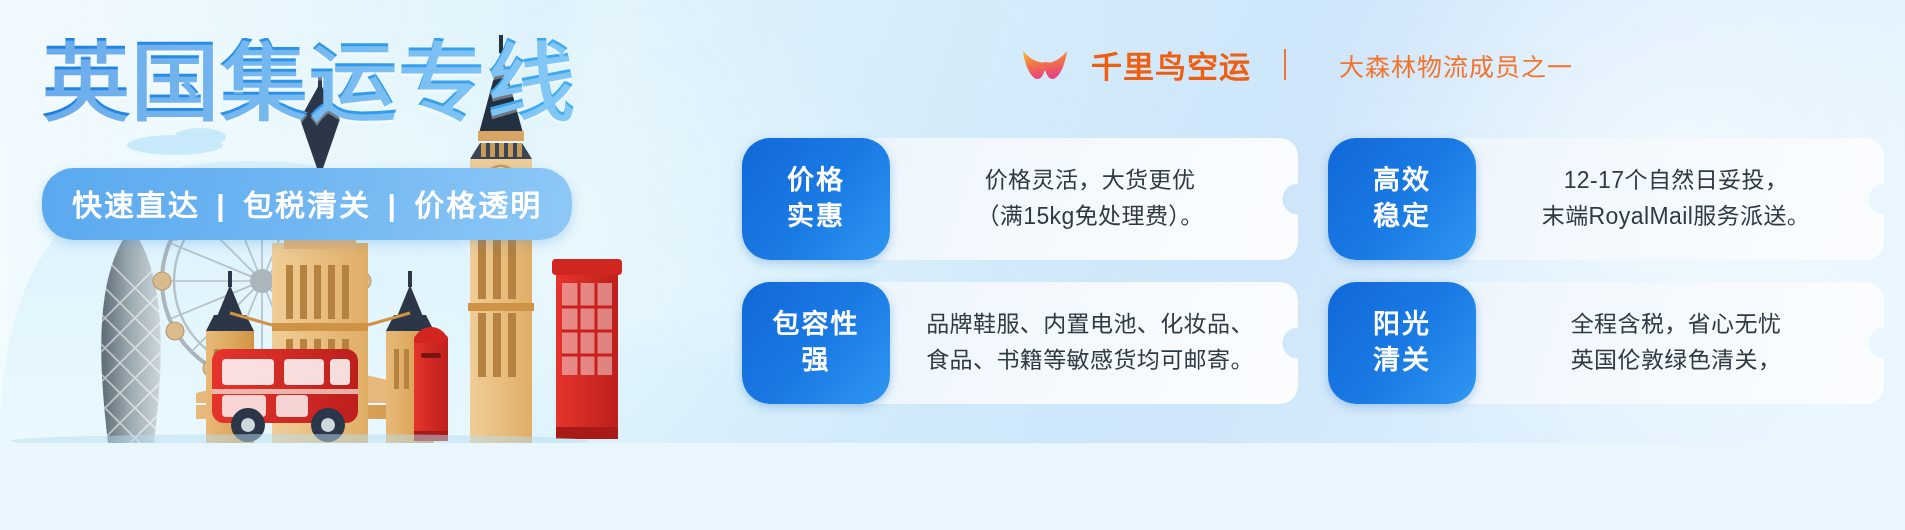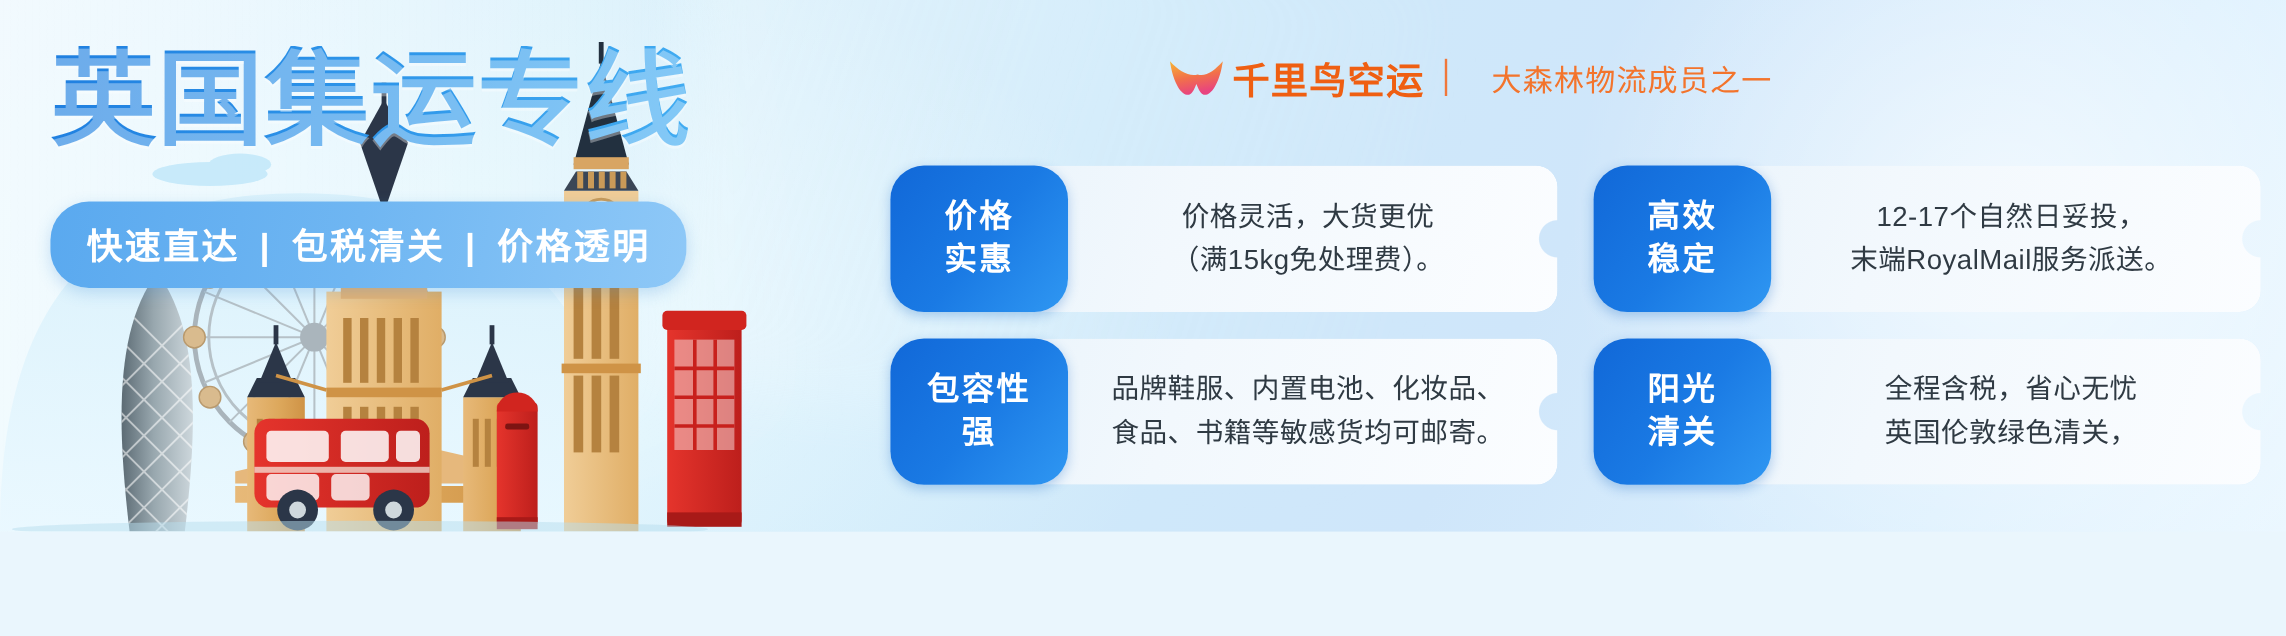--- a/index.html
+++ b/index.html
@@ -56,22 +56,22 @@
     border-radius:32px;
     background:linear-gradient(100deg,#5aa9ef 0%, #6fb6f2 48%, #8ec8f7 100%);
     box-shadow:0 4px 12px rgba(60,140,215,.25);
     color:#ffffff;
     font-size:30px; font-weight:bold; letter-spacing:2px; white-space:nowrap;
   }
   .badge .sep { padding:0 6px; font-weight:bold; }
 
   
   #brand-row {
-    position:absolute; left:974px; top:42px;
-    display:flex; align-items:center; gap:7px;
+    position:absolute; left:1022px; top:42px;
+    display:flex; align-items:center; gap:23px;
     white-space:nowrap;
   }
   #bird-mark { width:46px; height:34px; flex:none; }
   .brand-name {
     font-size:31px; font-weight:bold; letter-spacing:1px;
     color:#ef5f12;
   }
   .brand-divider { width:2px; height:31px; background:#f0773a; margin:0 10px; }
   .brand-tagline { font-size:25px; color:#f3742c; letter-spacing:1px;margin-left:20px; }
 

